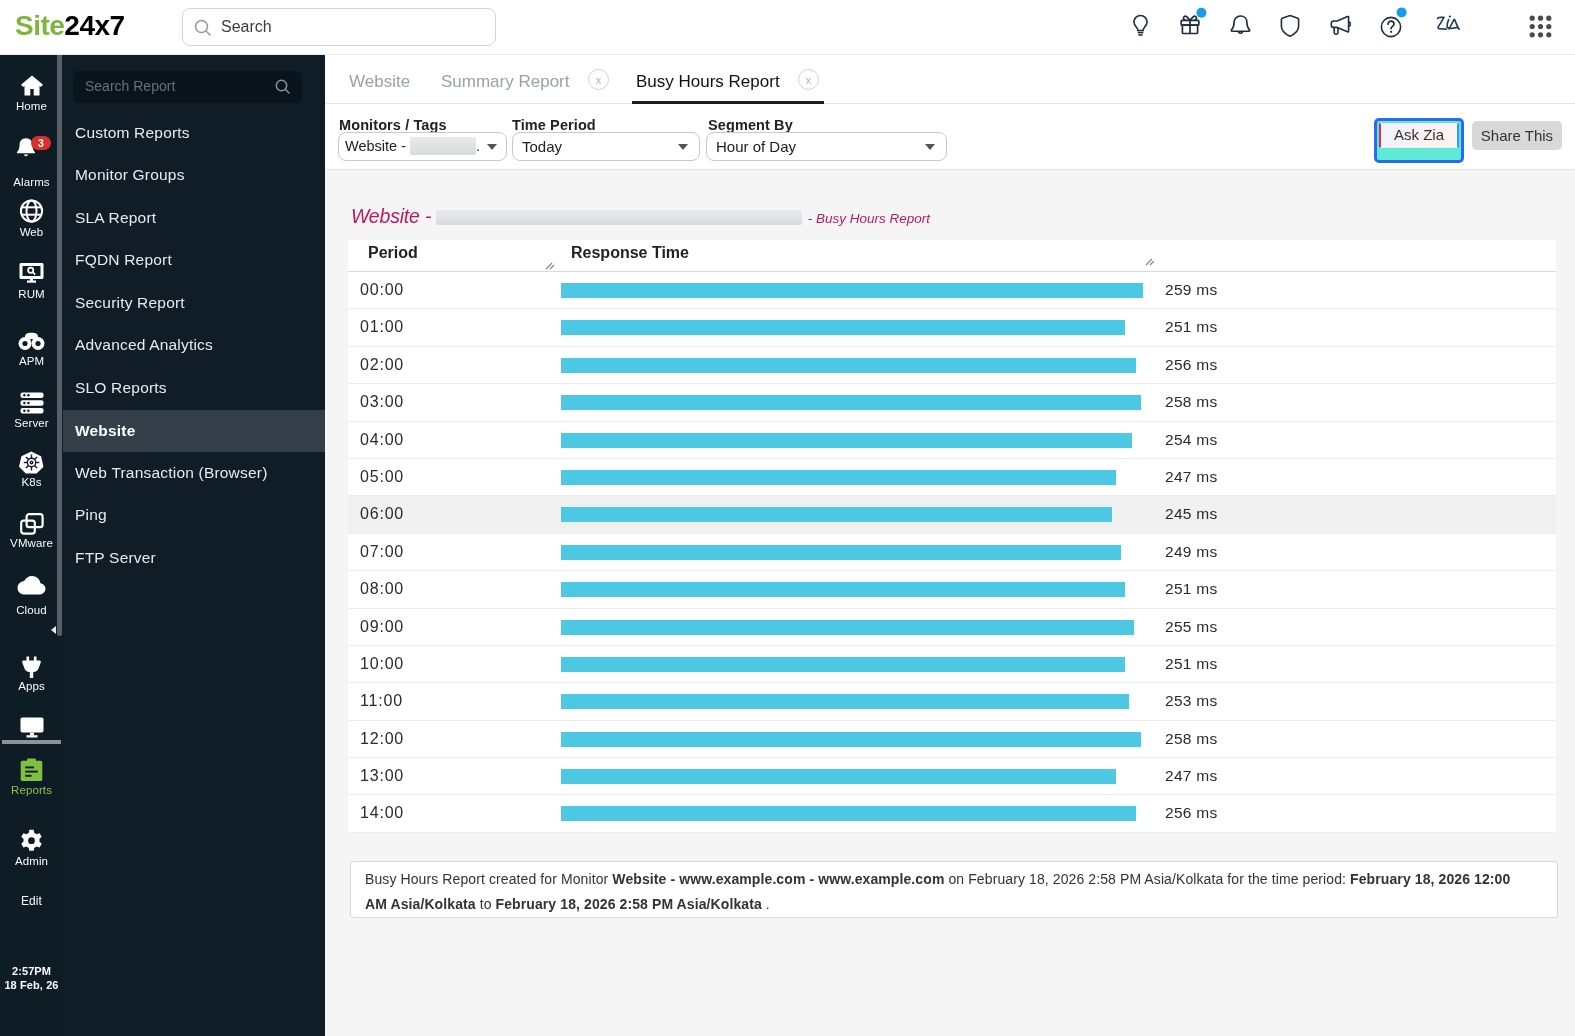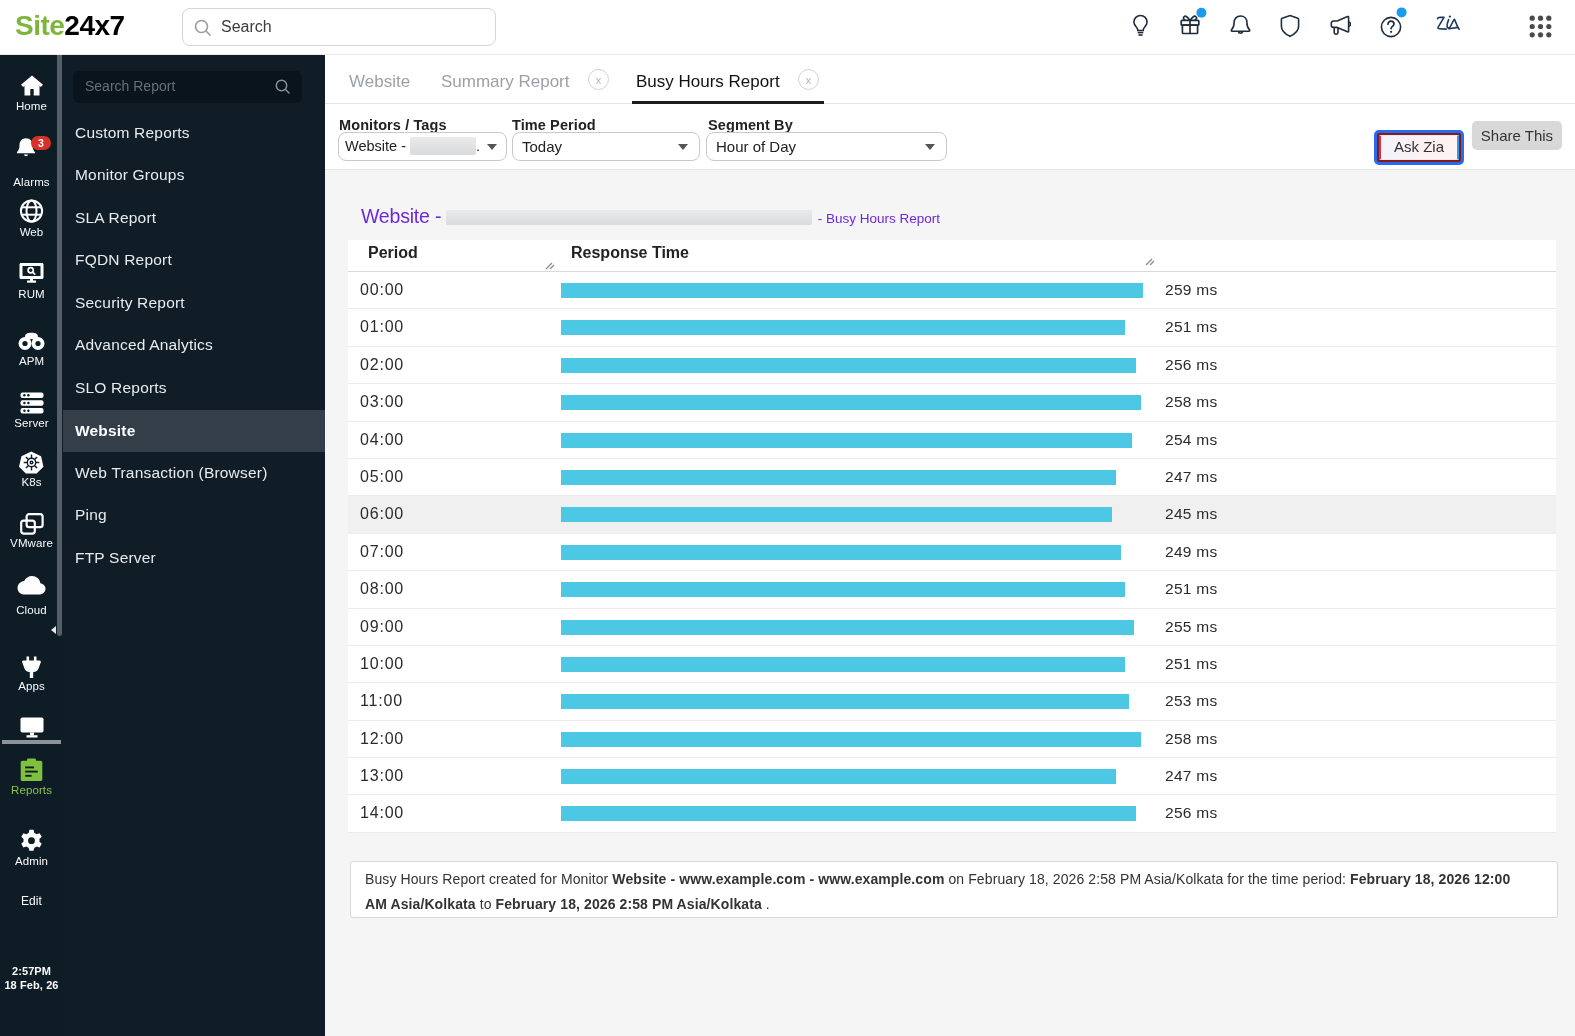--- a/index.html
+++ b/index.html
@@ -27,25 +27,25 @@
 .tabs { position:absolute; left:0; top:0; width:1250px; height:49px; border-bottom:1px solid #e4e4e4; background:#fff; }
 .tab { position:absolute; top:17px; font-size:17px; color:#9ca1a5; }
 .tab.active { color:#111; }
 .tabx { position:absolute; top:14px; width:21px; height:21px; border:1px solid #d2d2d2; border-radius:50%; color:#b5b5b5; font-size:11px; text-align:center; line-height:20px; background:#fff; }
 .tabunderline { position:absolute; left:307px; top:46px; width:192px; height:3px; background:#1d1d1d; }
 .filters { position:absolute; left:0; top:49px; width:1250px; height:66px; background:#fff; border-bottom:1px solid #e6e6e8; }
 .flabel { position:absolute; top:13px; font-size:14.5px; font-weight:bold; color:#222; letter-spacing:0.1px; }
 .fselect { position:absolute; top:28px; height:29px; border:1px solid #c9c9c9; border-radius:8px; background:#fff; font-size:15px; color:#222; line-height:27px; padding-left:9px; }
 .fcaret { position:absolute; top:11px; width:0; height:0; border-left:5.5px solid transparent; border-right:5.5px solid transparent; border-top:6px solid #555; }
 .redact { display:inline-block; background:linear-gradient(180deg,#e9eaeb,#d9dadb); border-radius:2px; vertical-align:middle; }
-.askzia { position:absolute; left:1049px; top:14px; width:90px; height:35px; border:3px solid #2a6af3; border-radius:5px; background:#7f1d1d;margin-top:12px; }
+.askzia { position:absolute; left:1049px; top:14px; width:90px; height:45px; border:3px solid #2a6af3; border-radius:5px; background:#5eead4; }
 .askzia .in { position:absolute; left:2px; top:2px; width:80px; height:25px; background:linear-gradient(100deg,#eff4fb 0%, #fdf1f2 60%, #fdf3f2 100%); border-left:2px solid #e03044; border-right:2px solid #2f9bf0; border-top:1px solid #f0e6ee; border-bottom:1px solid #ece6f0; text-align:center; line-height:22px; font-size:15px; color:#333; }
 .sharethis { position:absolute; left:1147px; top:17px; width:90px; height:29px; background:#d8d8d8; border-radius:5px; text-align:center; line-height:29px; font-size:15px; color:#333; }
 .content { position:absolute; left:0; top:115px; width:1250px; height:866px; background:#f5f5f6; }
-.rtitle { position:absolute; left:36px; top:35px; font-size:19.5px; color:#6d28d9; letter-spacing:-0.2px; }
+.rtitle { position:absolute; left:26px; top:35px; font-size:19.5px; color:#be185d; letter-spacing:-0.2px;font-style:italic; }
 .rtitle small { font-size:13.5px; letter-spacing:0; }
 .rtable { position:absolute; left:23px; top:70px; width:1208px; background:#fff; }
 .thead { position:relative; height:32px; border-bottom:1px solid #d9d9d9; font-size:16px; font-weight:bold; color:#222; }
 .th1 { position:absolute; left:20px; top:4px; }
 .th2 { position:absolute; left:223px; top:4px; }
 .trow { position:relative; height:37.4px; border-bottom:1px solid #ececec; }
 .trow.hl { background:#f0f0f0; }
 .tper { position:absolute; left:12px; top:9px; font-size:16px; letter-spacing:0.8px; color:#2b2b2b; }
 .tbar { position:absolute; left:213px; top:11px; height:15px; background:#4cc7e4; }
 .tval { position:absolute; left:817px; top:9px; font-size:15.5px; letter-spacing:0.3px; color:#2b2b2b; }

